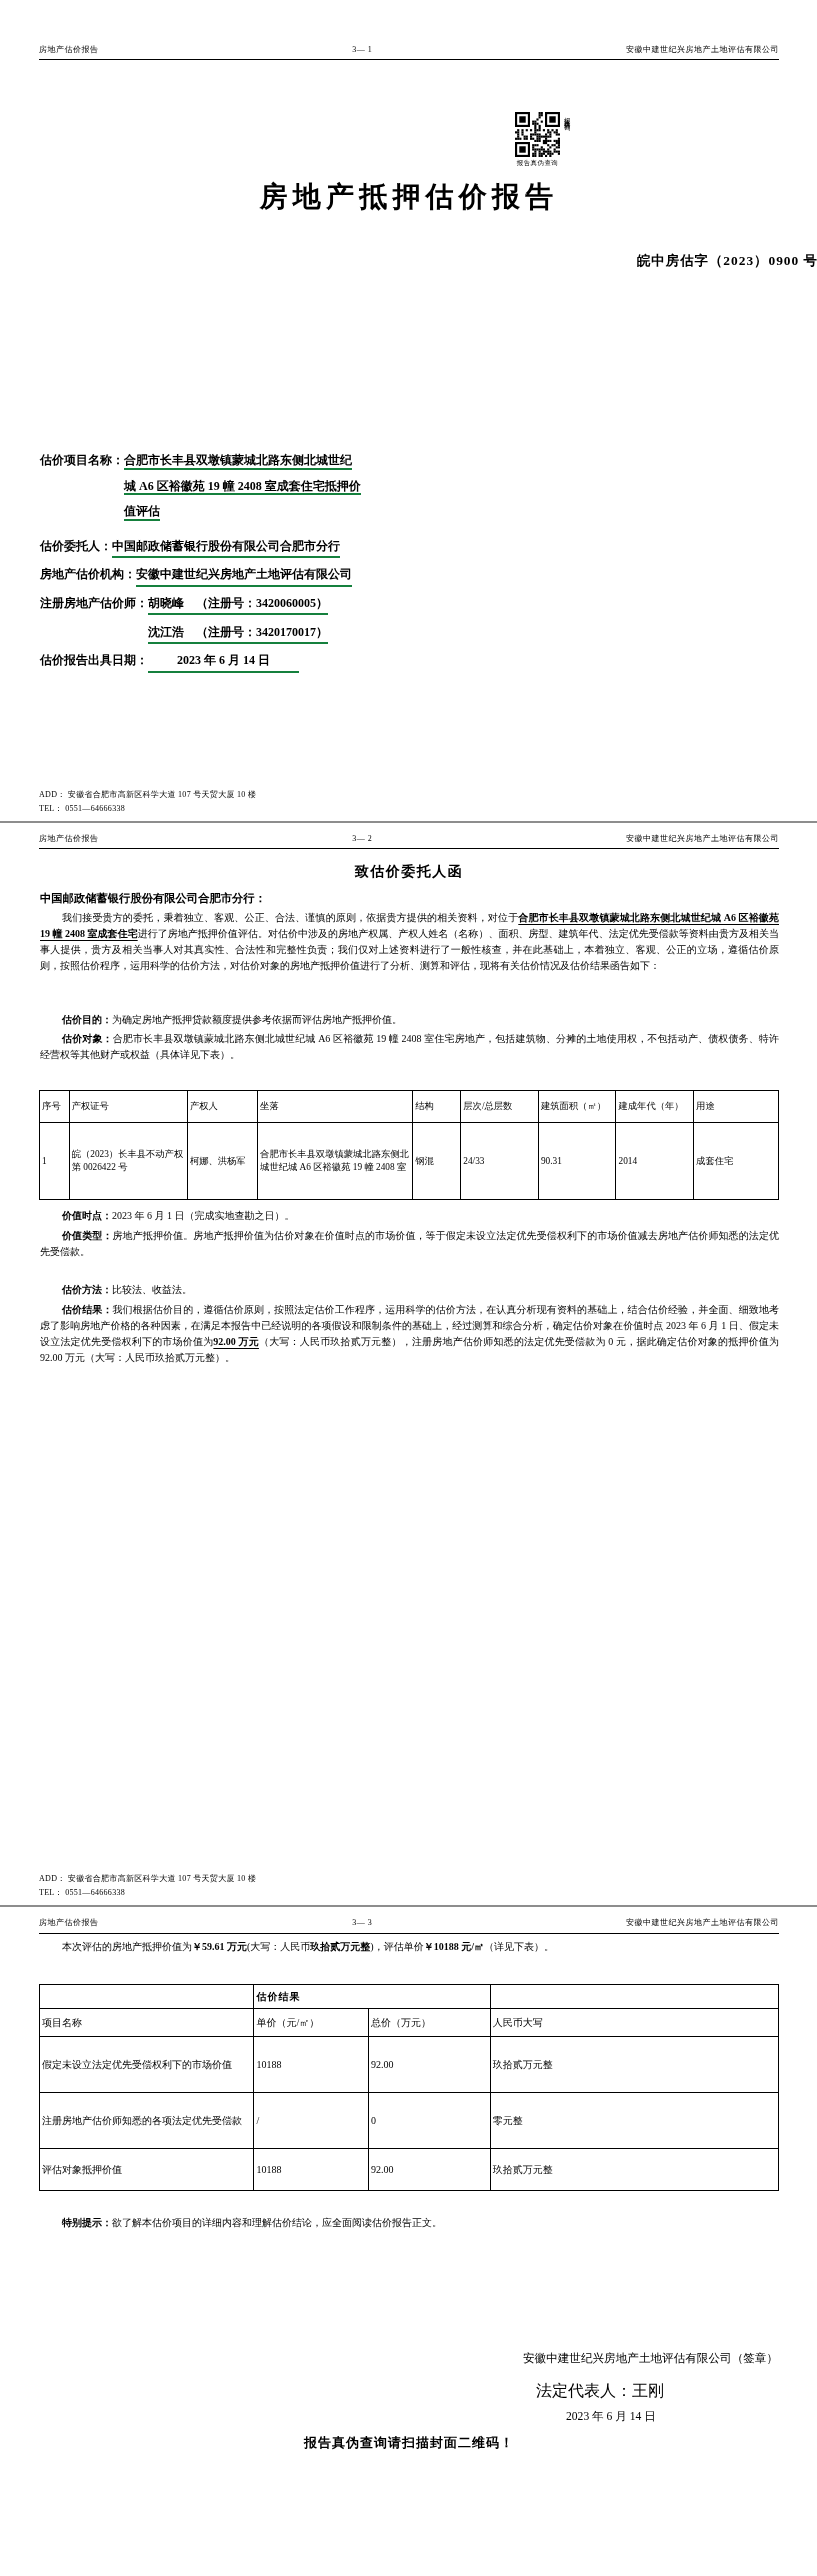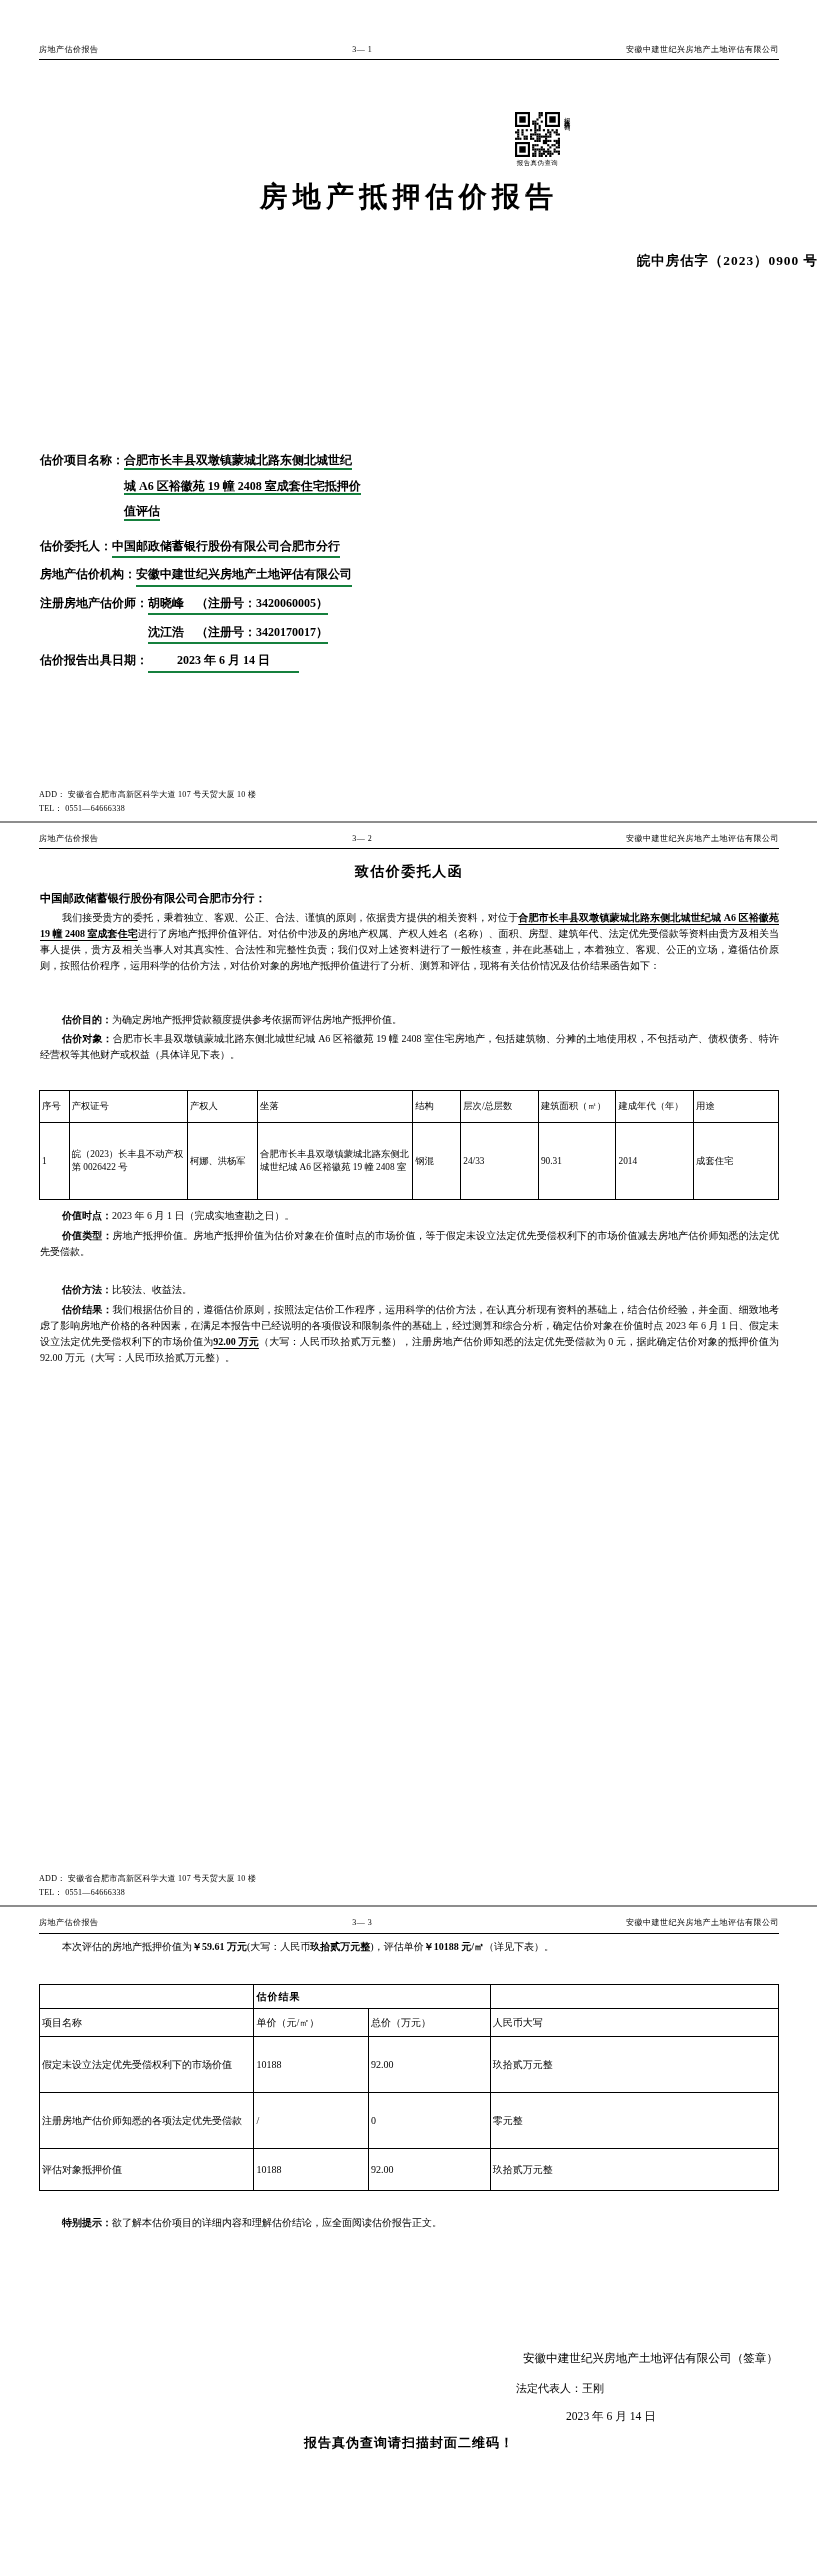--- a/index.html
+++ b/index.html
@@ -42,21 +42,21 @@
   .t2{font-size:9.3px}
   .t2 th{height:32px}
   .t2 td{height:77px}
   .t3{font-size:10px}
   .t3 .ttl td{height:24px;font-weight:bold;letter-spacing:1px}
   .t3 th{height:28px}
   .t3 .dr td{height:56px}
   .t3 .dr-last td{height:42px}
   
   .sig-company{position:absolute;right:40px;top:444px;font-size:11.6px}
-  .sig-rep{position:absolute;left:516px;top:474px;font-size:11px}
+  .sig-rep{position:absolute;left:536px;top:474px;font-size:16px}
   .sig-date{position:absolute;left:566px;top:502px;font-size:11.6px}
   .qr-note{position:absolute;left:0;right:0;top:527px;text-align:center;font-size:13px;font-weight:bold;letter-spacing:1px}
 </style>
 </head>
 <body>
 
 <div class="page page-1">
   <div class="phead" style="top:44px">
     <span>房地产估价报告</span>
     <span>3— 1</span>

